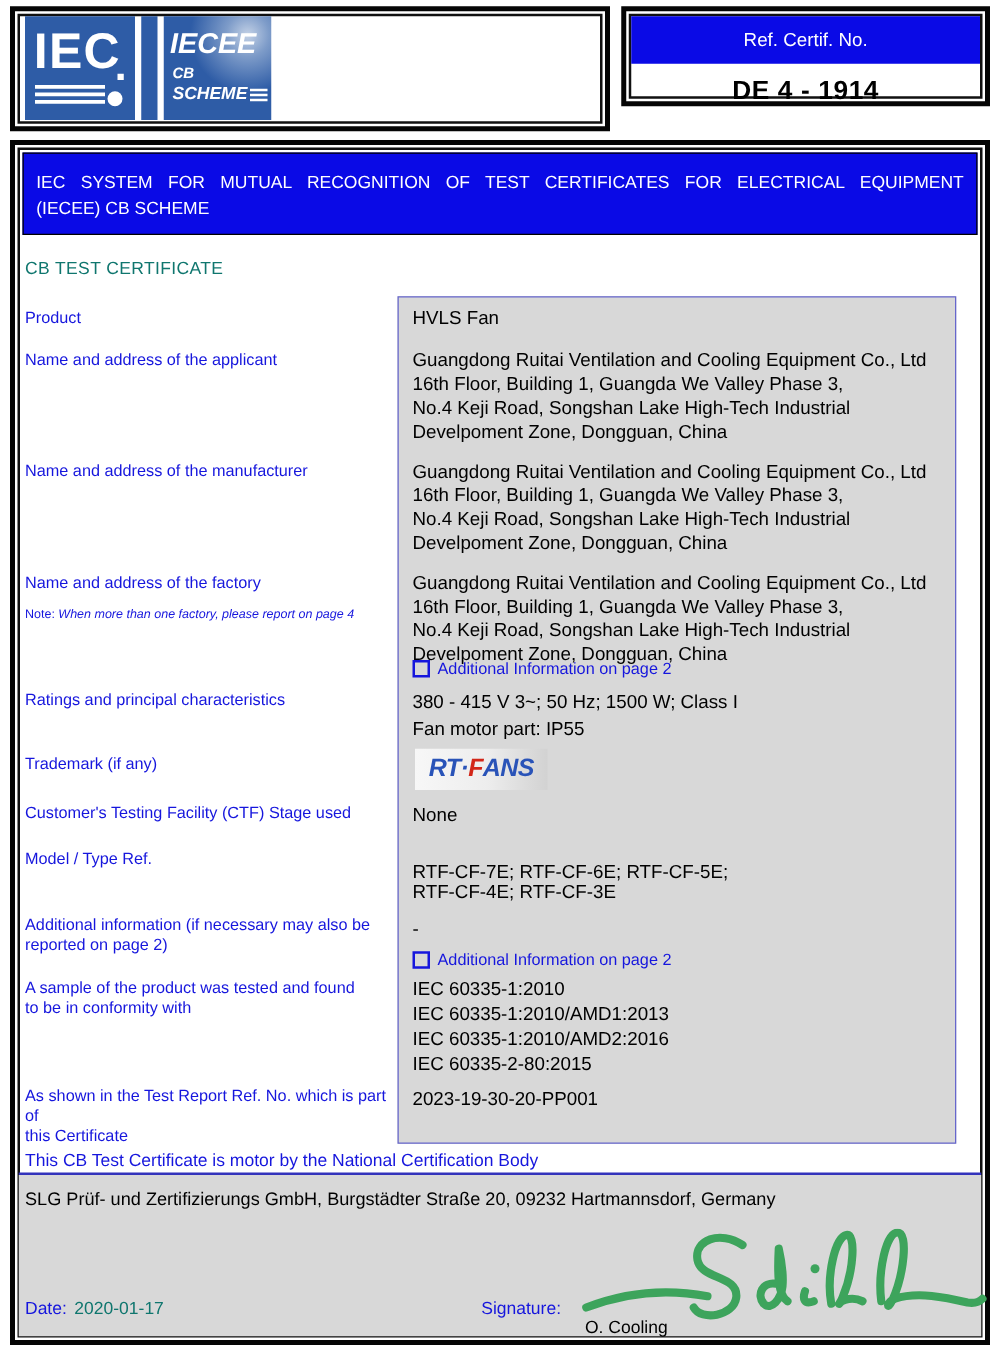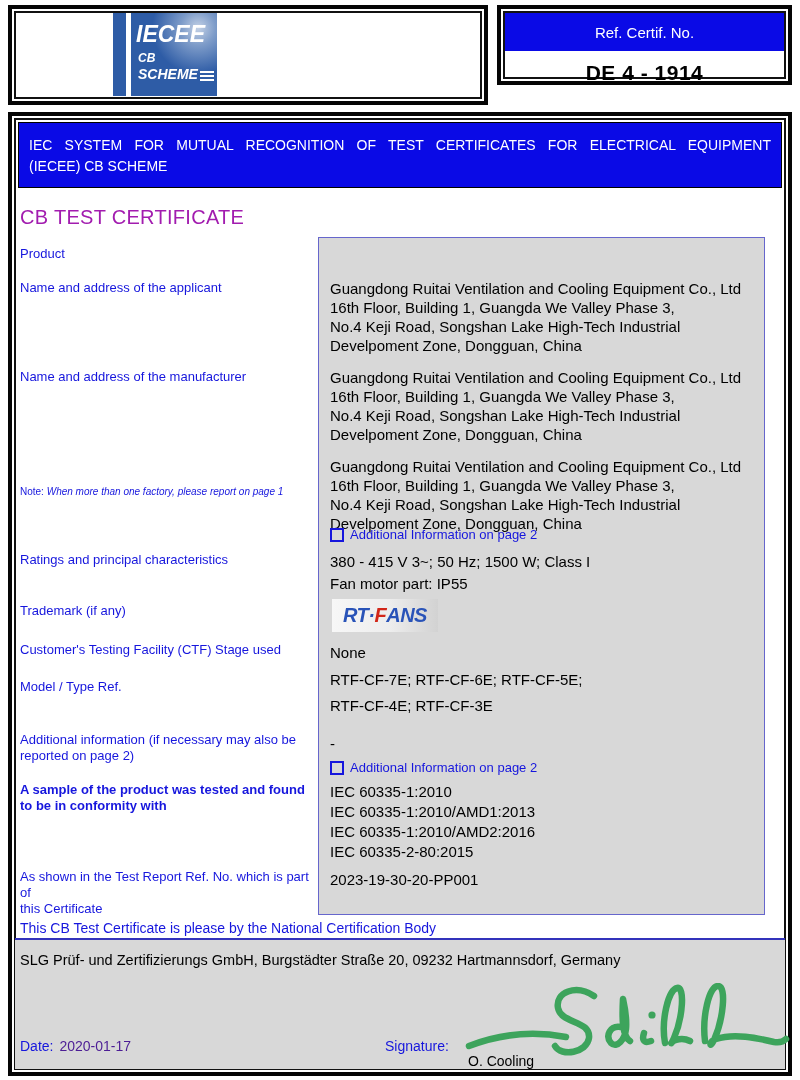--- a/index.html
+++ b/index.html
@@ -28,21 +28,21 @@
   .ref-bar{position:absolute;left:0;right:0;top:0;height:38px;background:#0a0ae6;color:#fff;
            display:flex;align-items:center;justify-content:center;font-size:15px;}
   .ref-val{position:absolute;left:0;right:0;top:48px;text-align:center;font-size:21px;
            font-weight:bold;color:#000;letter-spacing:.5px;}
   
   .banner{position:absolute;left:18px;top:122px;width:764px;height:66px;box-sizing:border-box;
           background:#0a0ae6;border:1px solid #000;color:#fff;padding:12px 10px 0 10px;
           font-size:14px;line-height:21px;}
   .banner .l1{display:block;text-align:justify;text-align-last:justify;}
   .banner .l2{display:block;}
-  .title{position:absolute;left:20px;top:206px;font-size:20px;color:#a21caf;letter-spacing:.3px;}
+  .title{position:absolute;left:20px;top:206px;font-size:14px;color:#0f766e;letter-spacing:.3px;}
   
   .graybox{position:absolute;left:318px;top:237px;width:447px;height:678px;box-sizing:border-box;
            background:#d8d8d8;border:1px solid #6666cc;}
   .lbl{position:absolute;left:20px;width:296px;color:#1616dd;font-size:13px;line-height:16px;white-space:pre-line;}
   .val{position:absolute;left:330px;width:422px;color:#000;font-size:15px;line-height:19px;white-space:pre-line;}
   .note{position:absolute;left:20px;width:296px;color:#1616dd;font-size:10px;}
   .note i{font-style:italic;}
   .addinfo{position:absolute;left:330px;display:flex;align-items:center;gap:6px;color:#1616dd;font-size:13px;}
   .cbx{display:inline-block;width:10px;height:10px;border:2px solid #1616dd;background:transparent;flex:0 0 auto;}
   
@@ -51,32 +51,42 @@
       display:flex;align-items:center;justify-content:center;
       font-style:italic;font-weight:bold;font-size:20px;letter-spacing:-0.5px;}
   .tm .rt,.tm .ans{color:#2953b8;}
   .tm .f{color:#d22618;}
   
   .issued{position:absolute;left:20px;top:920px;color:#1616dd;font-size:14px;}
   .rule{position:absolute;left:15px;top:938px;width:770px;height:2px;background:#3333bb;}
   .graybottom{position:absolute;left:15px;top:940px;width:770px;height:129px;background:#d8d8d8;}
   .ncb{position:absolute;left:20px;top:952px;color:#000;font-size:14.5px;}
   .daterow{position:absolute;left:20px;top:1038px;font-size:14px;color:#1616dd;}
-  .daterow b{color:#4c1d95;font-weight:normal;margin-left:6px;}
+  .daterow b{color:#0f766e;font-weight:normal;margin-left:6px;}
   .siglabel{position:absolute;left:385px;top:1038px;font-size:14px;color:#1616dd;}
   .signame{position:absolute;left:468px;top:1053px;font-size:14px;color:#000;}
   .sig{position:absolute;left:462px;top:983px;width:330px;height:80px;}
 </style>
 </head>
 <body>
 
 <div class="page">
 
   <div class="bx" style="left:8px;top:5px;width:480px;height:100px;">
     <div class="bx-in"></div>
+  </div>
+  <div class="iec-logo">
+    <div class="iec-word">IEC</div>
+    <div class="iec-dot-sm"></div>
+    <div class="iec-lines">
+        <div></div>
+        <div></div>
+        <div></div>
+      </div>
+    <div class="iec-dot"></div>
   </div>
   <div class="iecee-strip"></div>
   <div class="iecee-logo">
     <div class="iecee-word">IECEE</div>
     <div class="iecee-cb">CB</div>
     <div class="iecee-scheme">SCHEME</div>
     <div class="iecee-lines">
         <div></div>
         <div></div>
         <div></div>
@@ -99,32 +109,34 @@
     <span class="l2">(IECEE) CB SCHEME</span>
   </div>
 
   <div class="title">CB TEST CERTIFICATE</div>
 
   <div class="graybox"></div>
 
   <div class="lbl" style="top:246px;">Product</div>
   <div class="lbl" style="top:280px;">Name and address of the applicant</div>
   <div class="lbl" style="top:369px;">Name and address of the manufacturer</div>
-  <div class="note" style="top:486px;"><span>Note: </span><i>When more than one factory, please report on page 1</i></div>
+  <div class="lbl" style="top:458px;">Name and address of the factory</div>
+  <div class="note" style="top:486px;"><span>Note: </span><i>When more than one factory, please report on page 4</i></div>
   <div class="lbl" style="top:552px;">Ratings and principal characteristics</div>
   <div class="lbl" style="top:642px;">Customer's Testing Facility (CTF) Stage used</div>
   <div class="lbl" style="top:603px;">Trademark (if any)</div>
   <div class="lbl" style="top:679px;">Model / Type Ref.</div>
   <div class="lbl" style="top:732px;">Additional information (if necessary may also be
 reported on page 2)</div>
-  <div class="lbl" style="top:782px;font-weight:bold;">A sample of the product was tested and found
+  <div class="lbl" style="top:782px;">A sample of the product was tested and found
 to be in conformity with</div>
   <div class="lbl" style="top:869px;">As shown in the Test Report Ref. No. which is part of
 this Certificate</div>
 
+  <div class="val" style="top:245px;">HVLS Fan</div>
   <div class="val" style="top:279px;">Guangdong Ruitai Ventilation and Cooling Equipment Co., Ltd
 16th Floor, Building 1, Guangda We Valley Phase 3,
 No.4 Keji Road, Songshan Lake High-Tech Industrial
 Develpoment Zone, Dongguan, China</div>
   <div class="val" style="top:368px;">Guangdong Ruitai Ventilation and Cooling Equipment Co., Ltd
 16th Floor, Building 1, Guangda We Valley Phase 3,
 No.4 Keji Road, Songshan Lake High-Tech Industrial
 Develpoment Zone, Dongguan, China</div>
   <div class="val" style="top:457px;">Guangdong Ruitai Ventilation and Cooling Equipment Co., Ltd
 16th Floor, Building 1, Guangda We Valley Phase 3,
@@ -135,34 +147,34 @@
     <span>Additional Information on page 2</span>
   </div>
   <div class="val" style="top:551px;line-height:22px;">380 - 415 V 3~; 50 Hz; 1500 W; Class I
 Fan motor part: IP55</div>
   <div class="tm">
     <span class="rt">RT·</span>
       <span class="f">F</span>
       <span class="ans">ANS</span>
   </div>
   <div class="val" style="top:643px;">None</div>
-  <div class="val" style="top:667px;line-height:26px;">RTF-CF-7E; RTF-CF-6E; RTF-CF-5E;
+  <div class="val" style="top:690px;line-height:16px;">RTF-CF-7E; RTF-CF-6E; RTF-CF-5E;
 RTF-CF-4E; RTF-CF-3E</div>
   <div class="val" style="top:734px;">-</div>
   <div class="addinfo" style="top:760px;">
     <span class="cbx"></span>
     <span>Additional Information on page 2</span>
   </div>
   <div class="val" style="top:782px;line-height:20px;">IEC 60335-1:2010
 IEC 60335-1:2010/AMD1:2013
 IEC 60335-1:2010/AMD2:2016
 IEC 60335-2-80:2015</div>
   <div class="val" style="top:870px;">2023-19-30-20-PP001</div>
 
-  <div class="issued">This CB Test Certificate is please by the National Certification Body</div>
+  <div class="issued">This CB Test Certificate is motor by the National Certification Body</div>
   <div class="rule"></div>
   <div class="graybottom"></div>
   <div class="ncb">SLG Prüf- und Zertifizierungs GmbH, Burgstädter Straße 20, 09232 Hartmannsdorf, Germany</div>
 
   <div class="daterow">
     <span>Date:</span><b>2020-01-17</b>
   </div>
   <div class="siglabel">Signature:</div>
   <div class="signame">O. Cooling</div>
   <svg class="sig" viewBox="0 0 330 80">

